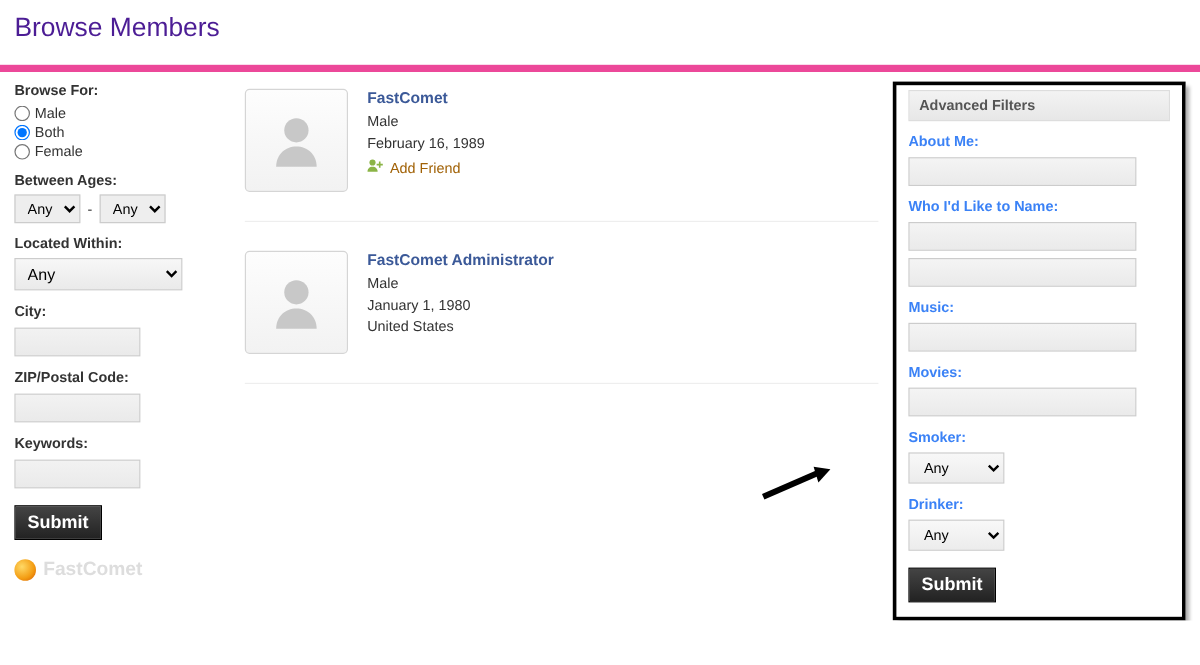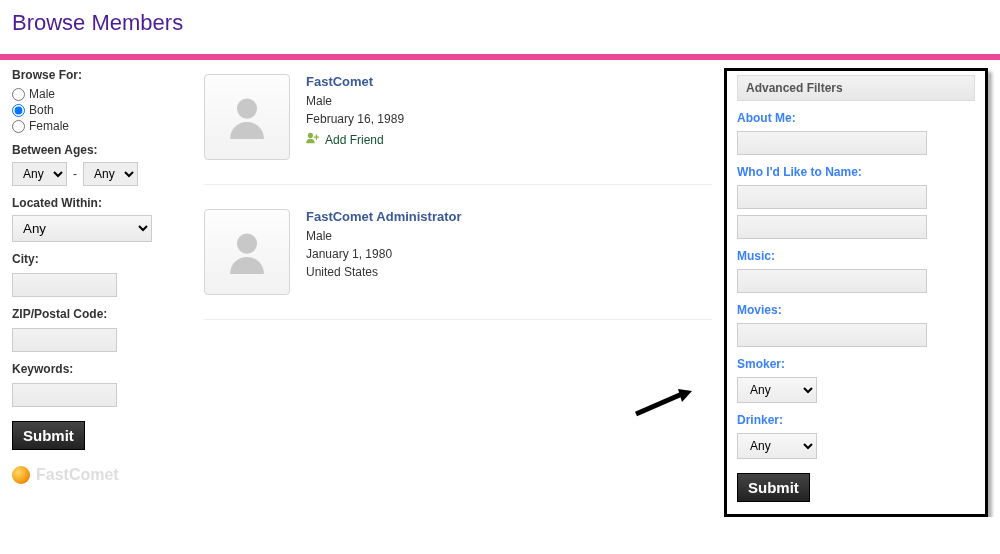--- a/index.html
+++ b/index.html
@@ -1,21 +1,21 @@
 <!DOCTYPE html>
 <html><head>
   <meta charset="utf-8">
   <style>
     * { box-sizing: border-box; margin: 0; padding: 0; }
     body { font-family: Tahoma, Verdana, Arial, sans-serif; font-size: 12px; color: #333; background: #fff; width: 1000px; }
     .page-title { font-size: 22px; font-weight: normal; color: #4c1d95; padding: 10px 12px 18px; border-bottom: 6px solid #ec4899; margin-bottom: 8px; }
     .container { display: flex; padding: 0 12px; }
     .left-col { width: 180px; padding-right: 12px; }
     .center-col { flex: 1; padding: 0 12px; }
-    .right-col { width: 264px; }
+    .right-col { width: 244px; }
     .filter-label { font-weight: bold; margin-bottom: 5px; margin-top: 10px; display: block; }
     .left-col .filter-label:first-child { margin-top: 0; }
     .radio-row { display: flex; align-items: center; margin-bottom: 2px; }
     .radio-row input { margin-right: 4px; }
     .select-any { background: #eee; border: 1px solid #ccc; padding: 3px 6px; font-size: 12px; }
     .age-row { display: flex; align-items: center; gap: 6px; }
     .age-select { width: 55px; }
     .located-select { width: 140px; background: linear-gradient(#f7f7f7,#eaeaea); border: 1px solid #ccc; padding: 4px 6px; }
     .text-input { width: 105px; background: linear-gradient(#f2f2f2,#eaeaea); border: 1px solid #ccc; padding: 4px; margin-top: 2px; height: 24px; }
     .within-row { display: flex; align-items: center; gap: 8px; margin-top: 10px; }
@@ -25,21 +25,21 @@
     .brand-icon { width: 18px; height: 18px; border-radius: 50%; background: radial-gradient(circle at 35% 35%, #ffd966, #f39c12 60%, #d35400); }
     .brand-text { font-size: 16px; font-weight: bold; color: #ddd; }
     .member-row { display: flex; padding: 6px 0 24px; border-bottom: 1px solid #eee; margin-bottom: 18px; }
     .avatar { width: 86px; height: 86px; border: 1px solid #d5d5d5; border-radius: 4px; background: linear-gradient(#fdfdfd,#f2f2f2); display: flex; align-items: center; justify-content: center; margin-right: 16px; }
     .avatar svg { width: 54px; height: 54px; }
     .member-name { color: #3b5998; font-weight: bold; font-size: 13px; margin-bottom: 3px; display: block; }
     .member-meta { color: #333; font-size: 12px; line-height: 1.5; }
     .add-friend { display: flex; align-items: center; gap: 5px; margin-top: 4px; }
     .add-friend-icon { display:inline-block; }
     .add-friend-icon svg { width: 14px; height: 12px; }
-    .add-friend-link { color: #14532d; font-size: 12px; cursor: pointer; }
+    .add-friend-link { color: #a16207; font-size: 12px; cursor: pointer; }
     .adv-box { border: 3px solid #000; padding: 4px 10px 12px; box-shadow: 4px 4px 3px rgba(0,0,0,0.3); }
     .adv-header { background: linear-gradient(#f3f3f3,#e7e7e7); border: 1px solid #ddd; padding: 5px 8px; font-weight: bold; color: #555; margin-bottom: 8px; }
     .adv-label { font-weight: bold; color: #3b82f6; margin-top: 10px; display: block; }
     .adv-input { width: 190px; background: linear-gradient(#f4f4f4,#eaeaea); border: 1px solid #ccc; height: 24px; padding: 4px; margin-top: 6px; }
     .adv-select { background: linear-gradient(#f8f8f8,#ececec); border: 1px solid #ccc; padding: 4px 8px; margin-top: 6px; width: 80px; font-size: 12px; }
     .arrow { position: absolute; }
     .arrow-wrap { position: relative; }
     .arrow svg { width: 60px; height: 30px; }
   </style>
 </head>

